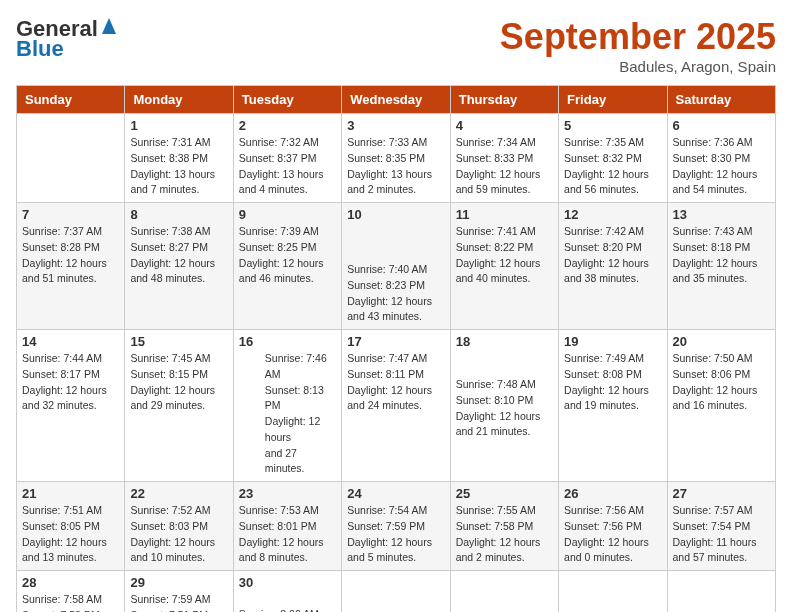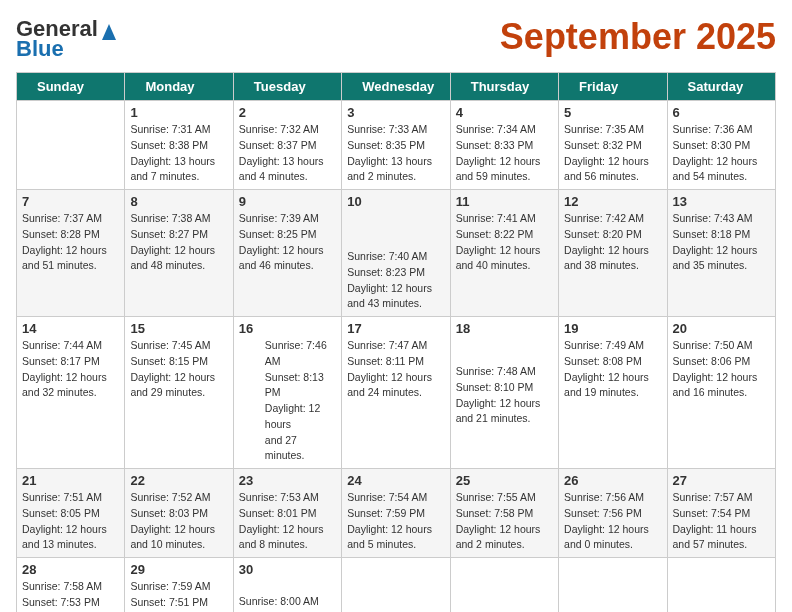--- a/index.html
+++ b/index.html
@@ -27,25 +27,25 @@
     .subtitle {
       font-size: 15px;
       color: #555;
     }
     table {
       width: 100%;
       border-collapse: collapse;
       table-layout: fixed;
     }
     thead tr th {
-      background-color: #0f766e;
+      background-color: #c2410c;
       color: #fff;
       font-size: 13px;
       font-weight: bold;
-      padding: 6px 20px;
+      padding: 6px 8px;
       text-align: left;
       border: 1px solid #ccc;
     }
     tbody tr td {
       vertical-align: top;
       border: 1px solid #ccc;
       padding: 4px 5px;
       font-size: 11px;
       color: #333;
       height: 80px;
@@ -69,38 +69,39 @@
     tbody tr:nth-child(even) td {
       background-color: #f5f5f5;
     }
     .logo-wrap {
       display: flex;
       flex-direction: column;
       align-items: flex-start;
     }
     .logo-row {
       display: flex;
-      align-items: flex-end;
+      align-items: flex-start;
     }
   </style>
 </head>
 <body>
 
 <div class="header">
   <div class="logo-wrap">
     <div class="logo-row">
       <span style="font-size:22px;font-weight:bold;color:#333;">General</span>
       <svg width="18" height="22" viewBox="0 0 18 22" style="margin-left:2px;margin-top:-2px;">
         <polygon points="2,20 16,20 9,4" fill="#1a6faf"></polygon>
       </svg>
     </div>
     <span style="font-size:22px;font-weight:bold;color:#1a6faf;margin-top:-6px;">Blue</span>
   </div>
   <div class="title-block">
     <div class="month-title">September 2025</div>
+    <div class="subtitle">Badules, Aragon, Spain</div>
   </div>
 </div>
 
 <table>
   <thead>
     <tr id="weekday-header">
     <th>Sunday</th>
         <th>Monday</th>
         <th>Tuesday</th>
         <th>Wednesday</th>

